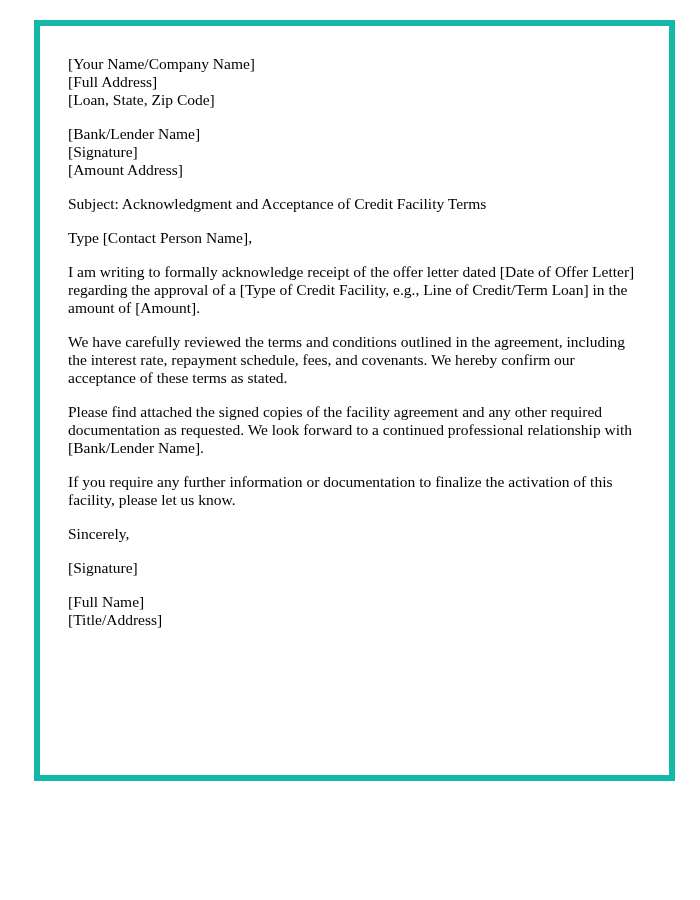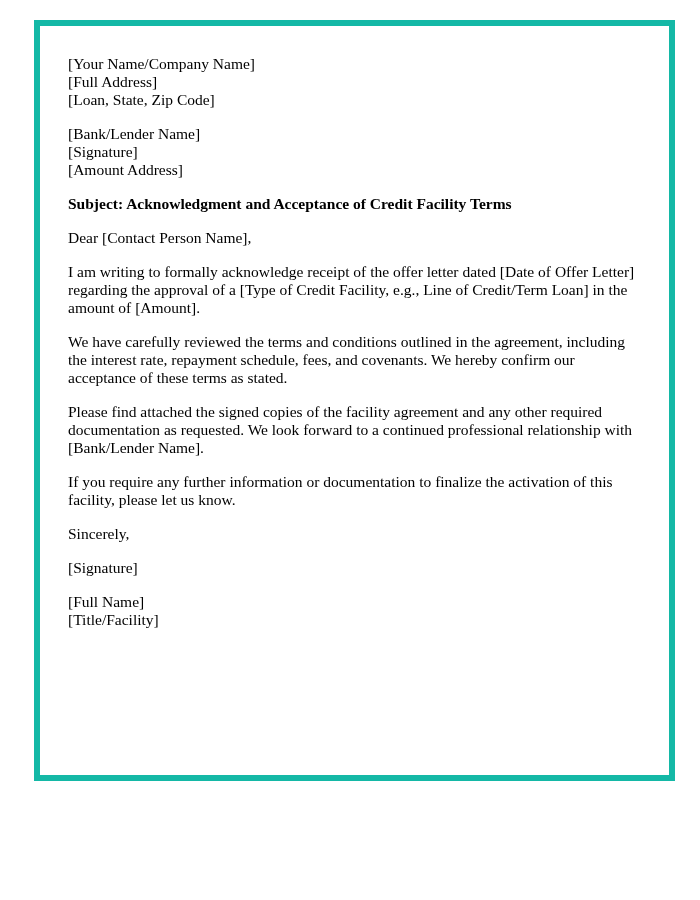--- a/index.html
+++ b/index.html
@@ -27,21 +27,21 @@
       line-height: 18px;
       margin-left: 14px;
     }
     .block {
       margin: 0 0 16px 0;
     }
     .line {
       display: block;
     }
     .subject {
-      font-weight: bold;
+      font-weight: normal;
       margin: 0 0 16px 0;
     }
     p {
       margin: 0 0 16px 0;
     }
   </style>
 </head>
 <body>
 
 <div class="letter">
@@ -53,29 +53,29 @@
   </div>
 
   <div class="block">
     <span class="line">[Bank/Lender Name]</span>
     <span class="line">[Signature]</span>
     <span class="line">[Amount Address]</span>
   </div>
 
   <div class="subject">Subject: Acknowledgment and Acceptance of Credit Facility Terms</div>
 
-  <p>Dear [Contact Person Name],</p>
+  <p>Type [Contact Person Name],</p>
 
   <p>I am writing to formally acknowledge receipt of the offer letter dated [Date of Offer Letter] regarding the approval of a [Type of Credit Facility, e.g., Line of Credit/Term Loan] in the amount of [Amount].</p>
   <p>We have carefully reviewed the terms and conditions outlined in the agreement, including the interest rate, repayment schedule, fees, and covenants. We hereby confirm our acceptance of these terms as stated.</p>
   <p>Please find attached the signed copies of the facility agreement and any other required documentation as requested. We look forward to a continued professional relationship with [Bank/Lender Name].</p>
   <p>If you require any further information or documentation to finalize the activation of this facility, please let us know.</p>
 
   <p>Sincerely,</p>
 
   <p>[Signature]</p>
 
   <div class="block">
     <span class="line">[Full Name]</span>
-    <span class="line">[Title/Facility]</span>
+    <span class="line">[Title/Address]</span>
   </div>
 
 </div>
 
 </body></html>

